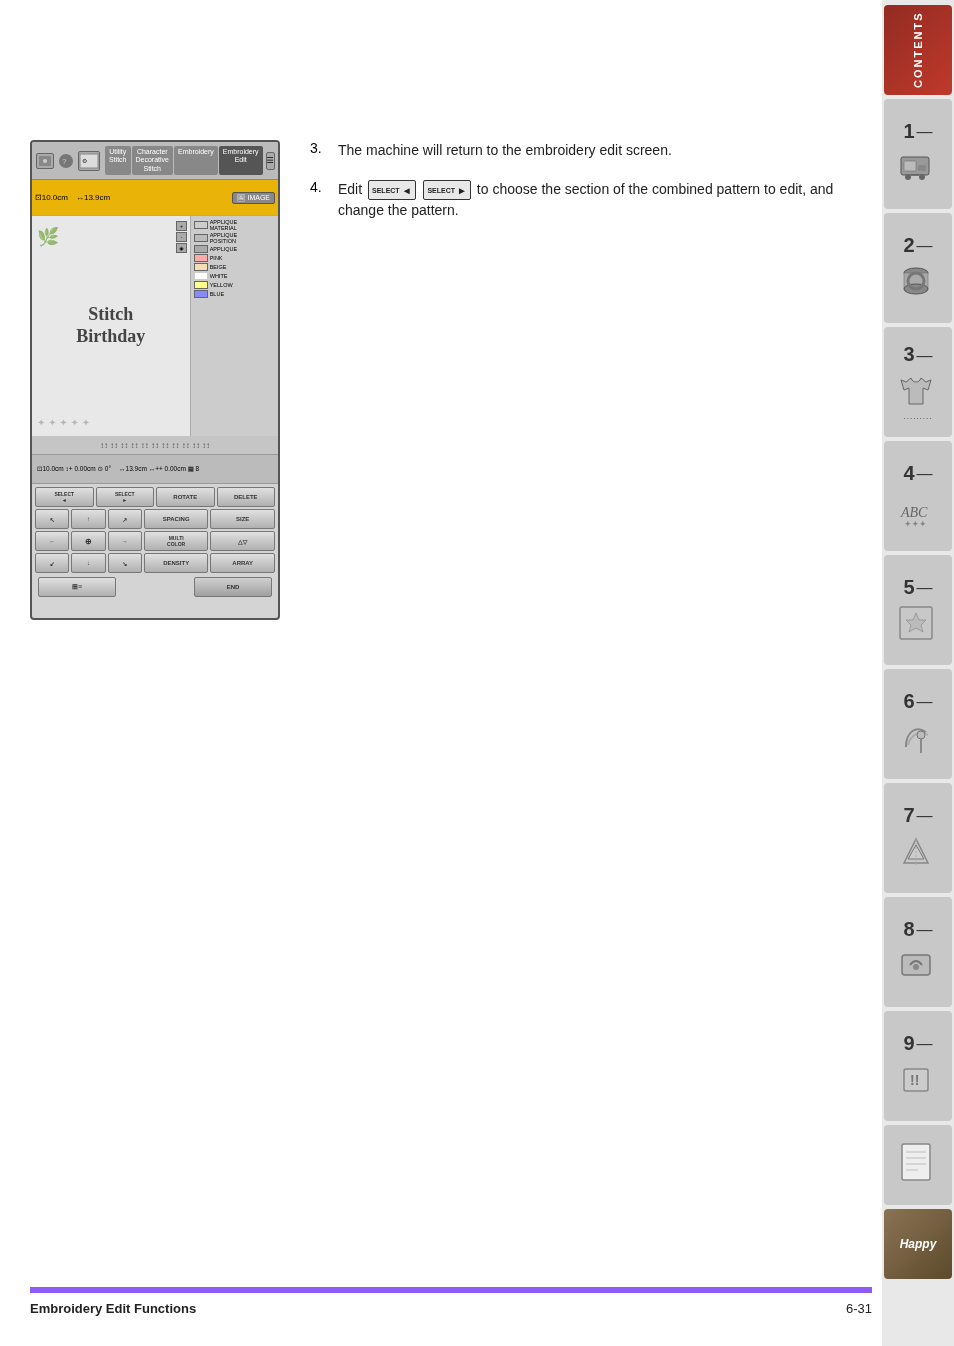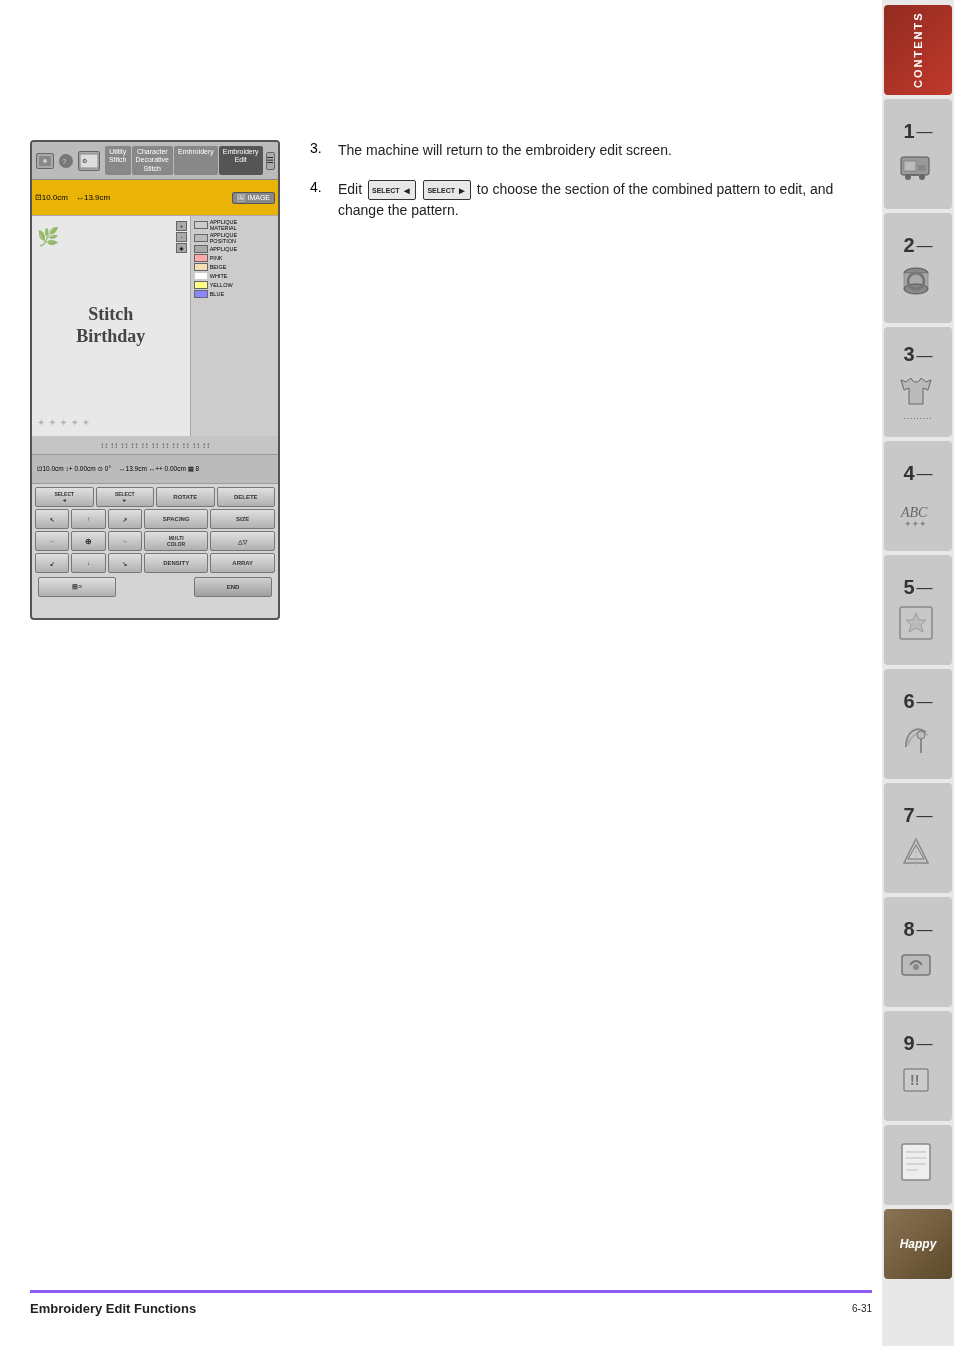--- a/index.html
+++ b/index.html
@@ -303,35 +303,35 @@
       line-height: 1;
       text-align: center;
     }
 
     
     .footer {
       position: absolute;
       bottom: 30px;
       left: 30px;
       right: 82px;
-      border-top: 3px solid #8b5cf6;
+      border-top: 6px solid #8b5cf6;
       padding-top: 8px;
       display: flex;
       justify-content: space-between;
       align-items: center;
     }
 
     .footer-title {
       font-size: 13px;
       font-weight: bold;
       color: #222;
     }
 
     .footer-page {
-      font-size: 10px;
+      font-size: 13px;
       color: #222;
     }
   </style>
 </head>
 <body>
 
 <div class="sidebar">
 
   <div class="sidebar-tab contents">
     <span style="font-size:11px;font-weight:bold;letter-spacing:2px;">CONTENTS</span>

